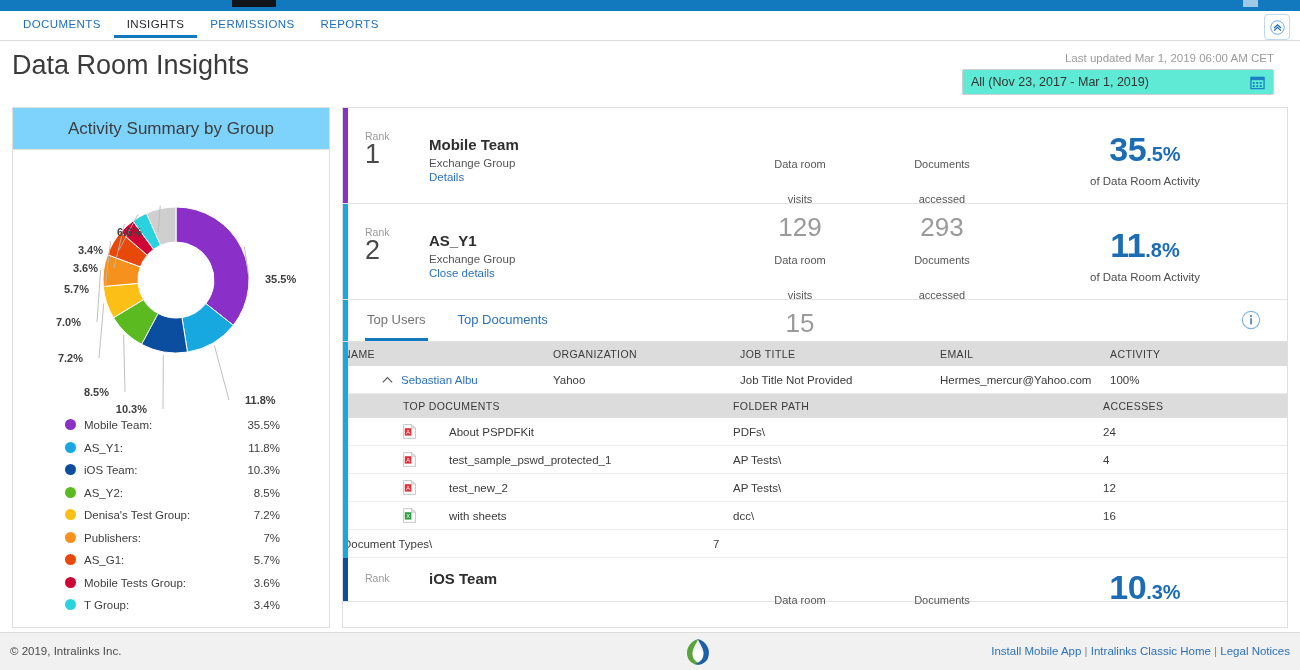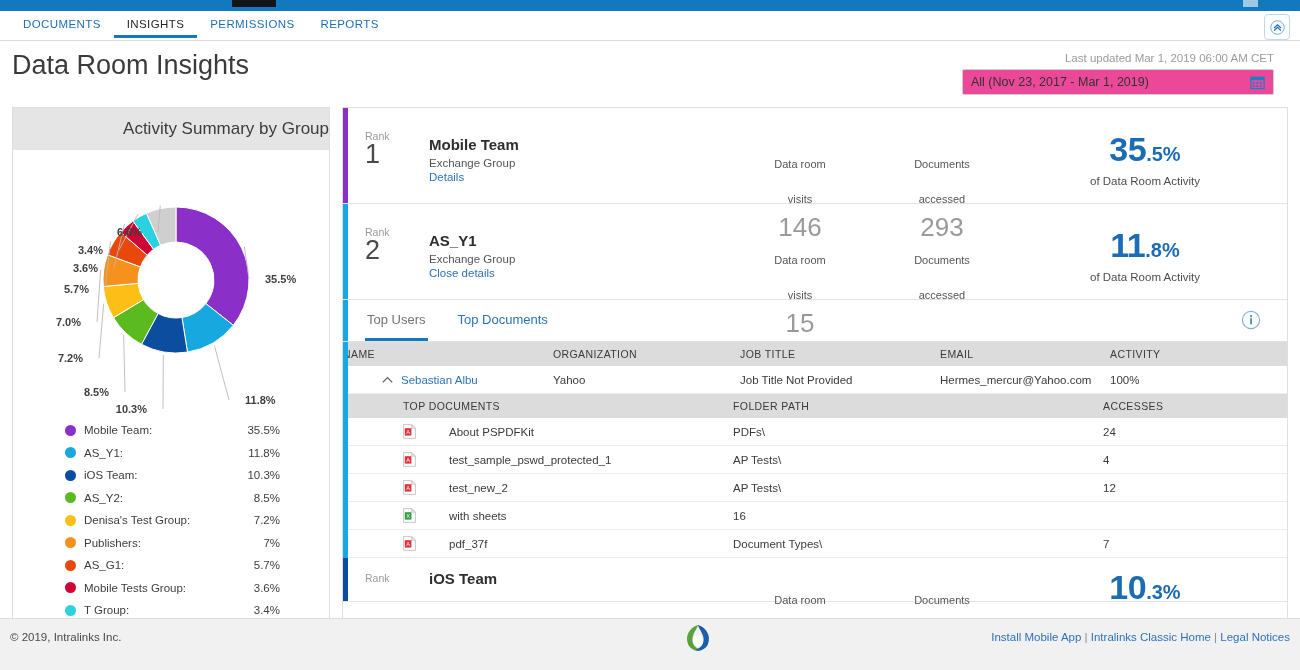--- a/index.html
+++ b/index.html
@@ -47,40 +47,40 @@
   .page-title {
     position: absolute; left: 12px; top: 50px;
     font-size: 27px; color: #3b3b3b; font-weight: 400;
   }
   .updated {
     position: absolute; right: 26px; top: 52px;
     font-size: 11.5px; color: #9b9b9b;
   }
   .daterange {
     position: absolute; right: 26px; top: 69px; width: 312px; height: 26px;
-    border: 1px solid #cfcfcf; background: #ec4899; border-radius: 2px;
+    border: 1px solid #cfcfcf; background: #5eead4; border-radius: 2px;
     display: flex; align-items: center; padding: 0 8px; cursor: pointer;
   }
   .daterange .val { font-size: 12.5px; color: #333; flex: 1; }
 
   
   .leftcard {
     position: absolute; left: 12px; top: 107px; width: 318px; height: 521px;
     border: 1px solid #dfdfdf; background: #fff; overflow: hidden;
   }
   .leftcard-head {
-    height: 42px; background: #e5e5e5; border-bottom: 1px solid #e4e4e4;
-    display: flex; align-items: center; justify-content: flex-end;
+    height: 42px; background: #7dd3fc; border-bottom: 1px solid #e4e4e4;
+    display: flex; align-items: center; justify-content: center;
   }
   .leftcard-head .t { font-size: 17px; color: #3c3c3c; }
   .chartwrap { position: relative; height: 265px; }
   .chartwrap svg { position: absolute; left: 0; top: 0; }
 
   .legend { padding: 4px 0 0 52px; }
-  .legend-row { display: flex; align-items: center; height: 22.5px; font-size: 11.5px; color: #3d3d3d; }
+  .legend-row { display: flex; align-items: flex-start; height: 22.5px; font-size: 11.5px; color: #3d3d3d; }
   .legend-dot { width: 11px; height: 11px; border-radius: 50%; margin-right: 8px; flex: 0 0 auto; }
   .legend-label { width: 150px; }
   .legend-val { width: 46px; text-align: right; }
 
   
   .rightpanel {
     position: absolute; left: 342px; top: 107px; width: 946px; height: 521px;
     border: 1px solid #dfdfdf; background: #fff; overflow: hidden;
   }
 
@@ -127,21 +127,21 @@
   .d-acc   { width: 130px; }
 
   .userlink { color: #2d72b8; }
   .chev { display: inline-block; margin-right: 8px; vertical-align: middle; }
 
   .docname { display: flex; align-items: center; gap: 28px; }
   .docicon { width: 13px; height: 15px; margin-right: 5px; flex: 0 0 auto; }
 
   
   .footer {
-    position: absolute; left: 0; bottom: 0; width: 1300px; height: 52px;
+    position: absolute; left: 0; bottom: 0; width: 1300px; height: 38px;
     background: #f1f1f1; border-top: 1px solid #dcdcdc;
   }
   .copy { position: absolute; left: 10px; top: 12px; font-size: 11.5px; color: #4a4a4a; }
   .flinks { position: absolute; right: 10px; top: 12px; font-size: 11.5px; color: #2d72b8; }
   .flinks span { cursor: pointer; text-align: center; }
   .flinks .sep { color: #8a8a8a; cursor: default; }
   .flogo { position: absolute; left: 672px; top: 2px; }
 </style>
 </head>
 <body>
@@ -283,21 +283,21 @@
             <div class="rank-num">1</div>
           </div>
           <div class="grp-col">
             <div class="grp-name">Mobile Team</div>
             <div class="grp-type">Exchange Group</div>
             <div class="grp-link">Details</div>
           </div>
           <div class="stat">
             <div class="stat-lbl">Data room</div>
             <div class="stat-lbl">visits</div>
-            <div class="stat-val">146</div>
+            <div class="stat-val">129</div>
           </div>
           <div class="stat">
             <div class="stat-lbl">Documents</div>
             <div class="stat-lbl">accessed</div>
             <div class="stat-val">293</div>
           </div>
           <div class="pct-col"><span class="pct-big">35</span><span class="pct-small">.5%</span><div class="pct-sub">of Data Room Activity</div></div>
         </div>
         <div class="rankcard" style="height: 96px;">
           <div class="rank-accent" style="background:#17a8e0"></div>
@@ -410,32 +410,24 @@
           <div class="trow">
             <div class="d-name docname">
               <svg class="docicon" viewBox="0 0 13 15">
                 <path d="M0.6 0.6 H8.6 L12.4 4.2 V14.4 H0.6 Z" fill="#ffffff" stroke="#b9b9b9" stroke-width="0.8"></path>
                 <path d="M8.6 0.6 L12.4 4.2 H8.6 Z" fill="#e8e8e8" stroke="#b9b9b9" stroke-width="0.6"></path>
                 <rect x="1.8" y="4.2" width="6.6" height="7.4" fill="#2f9e44"></rect>
                 <text x="5.1" y="10.2" font-size="5.6" fill="#ffffff" text-anchor="middle" font-family="Liberation Sans, sans-serif">X</text>
               </svg>
               <span>with sheets</span>
             </div>
+            <div class="d-path">dcc\</div>
             <div class="d-acc">16</div>
           </div>
           <div class="trow">
-            <div class="d-name docname">
-              <svg class="docicon" viewBox="0 0 13 15">
-                <path d="M0.6 0.6 H8.6 L12.4 4.2 V14.4 H0.6 Z" fill="#ffffff" stroke="#b9b9b9" stroke-width="0.8"></path>
-                <path d="M8.6 0.6 L12.4 4.2 H8.6 Z" fill="#e8e8e8" stroke="#b9b9b9" stroke-width="0.6"></path>
-                <rect x="1.8" y="4.2" width="6.6" height="7.4" fill="#e0313c"></rect>
-                <text x="5.1" y="10.2" font-size="5.6" fill="#ffffff" text-anchor="middle" font-family="Liberation Sans, sans-serif">A</text>
-              </svg>
-              <span>pdf_37f</span>
-            </div>
             <div class="d-path">Document Types\</div>
             <div class="d-acc">7</div>
           </div>
         </div>
     </div>
 
     <div class="rankcard" id="rank3" style="height:44px">
         <div class="rank-accent" style="background:#0b4d9e"></div>
         <div class="rank-col" style="padding-top:14px">
           <div class="rank-word">Rank</div>

